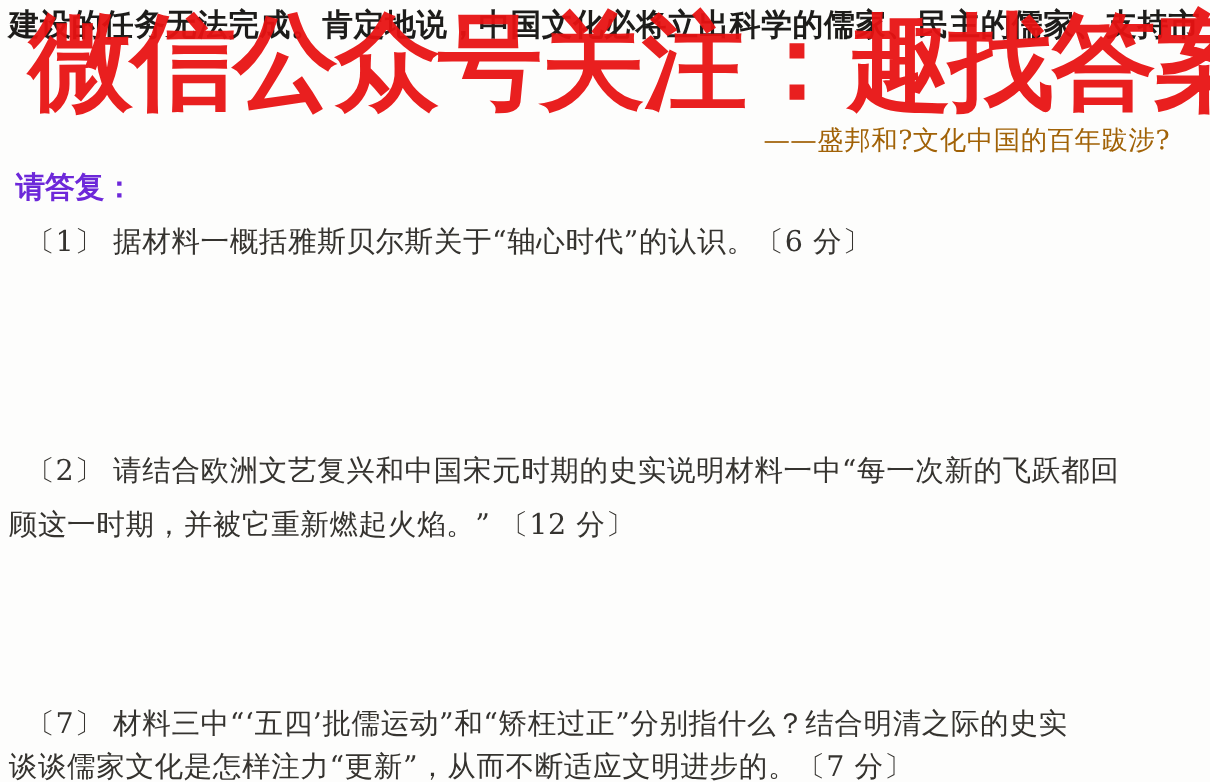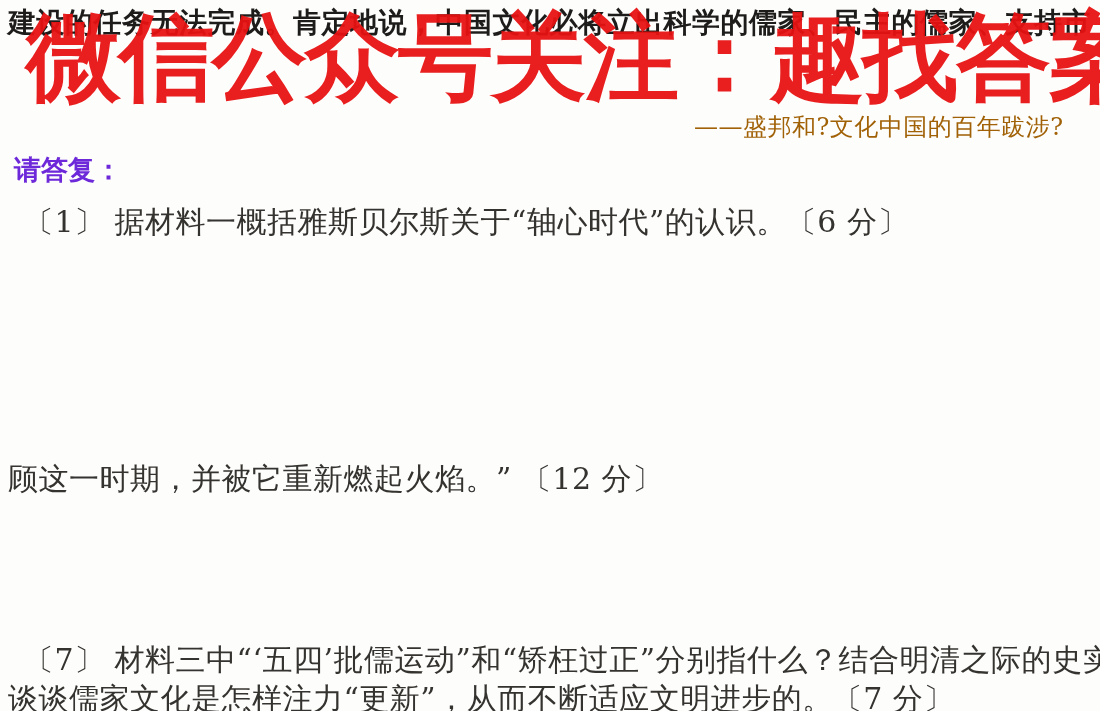--- a/index.html
+++ b/index.html
@@ -43,21 +43,21 @@
     font-weight: 800;
     font-size: 95px;
     line-height: 1.05;
     letter-spacing: -2px;
     color: #e81212;
     opacity: 0.94;
     white-space: nowrap;
     z-index: 5;
   }
   .serif-q {
-    font-size: 30px;
+    font-size: 26px;
     color: #35332f;
     letter-spacing: 0.5px;
   }
   .prompt { left: 14px; top: 152px; font-weight: 700; font-size: 27px; color: #6d28d9; }
   .q1-line-1 { left: 24px; top: 202px; }
   .q2-line-1 { left: 24px; top: 410px; }
   .q2-line-2 { left: 8px;  top: 459px; }
   .q3-line-1 { left: 24px; top: 640px; }
   .q3-line-2 { left: 8px;  top: 679px; }
 </style>
@@ -70,20 +70,21 @@
 
 
   <div class="watermark">微信公众号关注：趣找答案</div>
 
   <div class="line attribution">——盛邦和?文化中国的百年跋涉?</div>
 
   <div class="line prompt">请答复：</div>
 
   <div class="line serif-q q1-line-1">〔1〕 据材料一概括雅斯贝尔斯关于“轴心时代”的认识。〔6 分〕</div>
 
+  <div class="line serif-q q2-line-1">〔2〕 请结合欧洲文艺复兴和中国宋元时期的史实说明材料一中“每一次新的飞跃都回</div>
 
   <div class="line serif-q q2-line-2">顾这一时期，并被它重新燃起火焰。”  〔12 分〕</div>
 
   <div class="line serif-q q3-line-1">〔7〕 材料三中“‘五四’批儒运动”和“矫枉过正”分别指什么？结合明清之际的史实</div>
 
   <div class="line serif-q q3-line-2">谈谈儒家文化是怎样注力“更新”，从而不断适应文明进步的。〔7 分〕</div>
 
 </div>
 
 </body></html>

